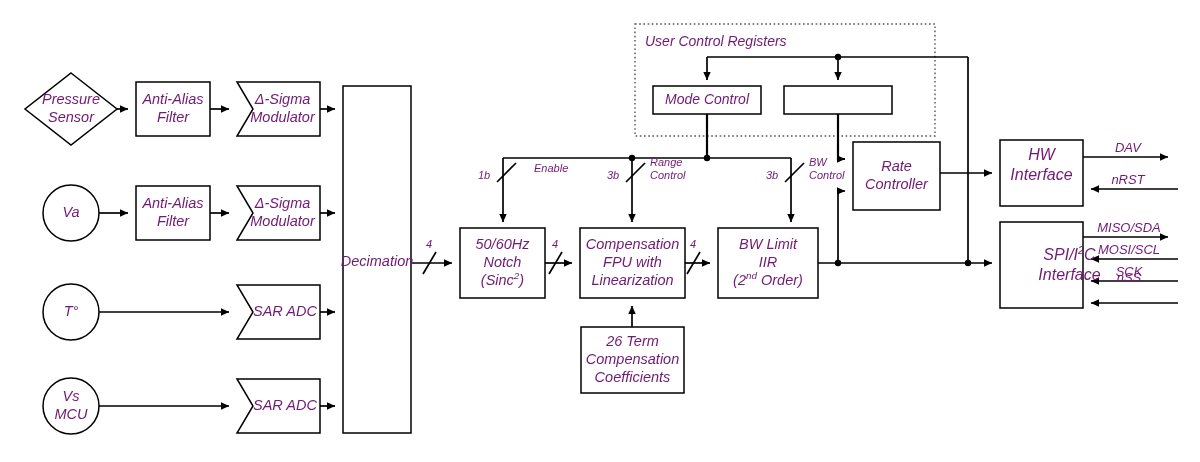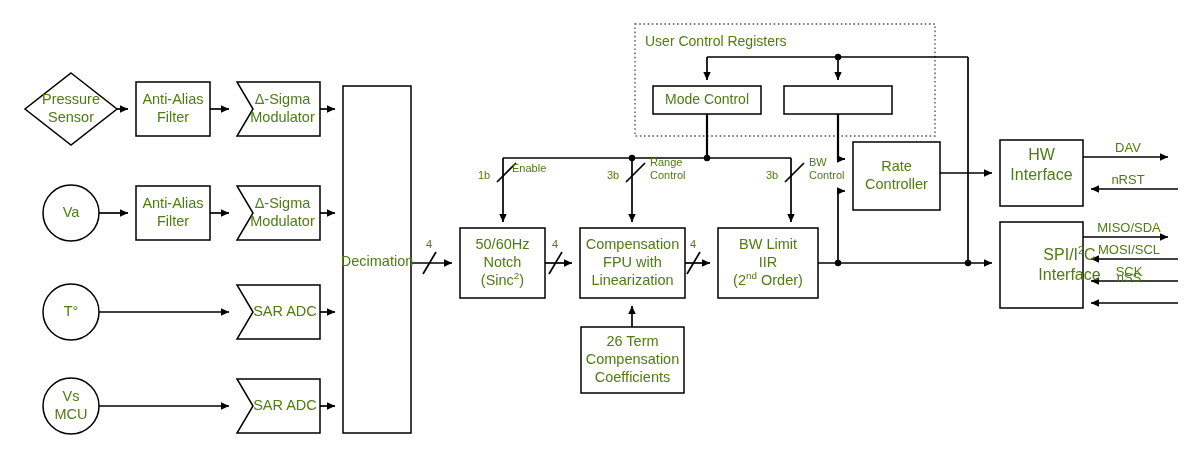--- a/index.html
+++ b/index.html
@@ -21,24 +21,25 @@
     left: 0;
     width: 1200px;
     height: 462px;
   }
   .node-label {
     position: absolute;
     display: flex;
     align-items: center;
     justify-content: center;
     text-align: center;
-    color: #4d7c0f;
+    color: #701a75;
     line-height: 1.22;
     pointer-events: none;
     white-space: pre-line;
+    font-style: italic;
   }
   .lbl-box   { font-size: 14.5px; }
   .lbl-small { font-size: 11px; }
   .lbl-sig   { font-size: 13px; }
   .lbl-bus   { font-size: 11px; }
   .lbl-group { font-size: 14px; }
   .lbl-ctrl  { font-size: 14px; }
   sup { font-size: 0.68em; vertical-align: super; line-height: 0; }
 </style>
 </head>
@@ -189,21 +190,21 @@
     <span>BW Limit</span>
     <span>IIR</span>
     <span><span>(2</span><sup>nd</sup><span> Order)</span></span>
   </div>
 
   <div class="node-label lbl-bus" style="left:420px; top:238px; width:18px; height:14px;">4</div>
   <div class="node-label lbl-bus" style="left:546px; top:238px; width:18px; height:14px;">4</div>
   <div class="node-label lbl-bus" style="left:684px; top:238px; width:18px; height:14px;">4</div>
 
   <div class="node-label lbl-bus" style="left:473px; top:169px; width:22px; height:14px;">1b</div>
-  <div class="node-label lbl-small" style="left:512px; top:161px; width:58px; height:16px; justify-content:flex-start;">Enable</div>
+  <div class="node-label lbl-small" style="left:534px; top:161px; width:58px; height:16px; justify-content:flex-start;">Enable</div>
 
   <div class="node-label lbl-bus" style="left:602px; top:169px; width:22px; height:14px;">3b</div>
   <div class="node-label lbl-small" style="left:650px; top:154px; width:62px; height:30px; justify-content:flex-start; text-align:left;">Range
 Control</div>
 
   <div class="node-label lbl-bus" style="left:761px; top:169px; width:22px; height:14px;">3b</div>
   <div class="node-label lbl-small" style="left:809px; top:154px; width:62px; height:30px; justify-content:flex-start; text-align:left;">BW
 Control</div>
 
   <div class="node-label lbl-group" style="left:645px; top:32px; width:200px; height:20px; justify-content:flex-start;">User Control Registers</div>

